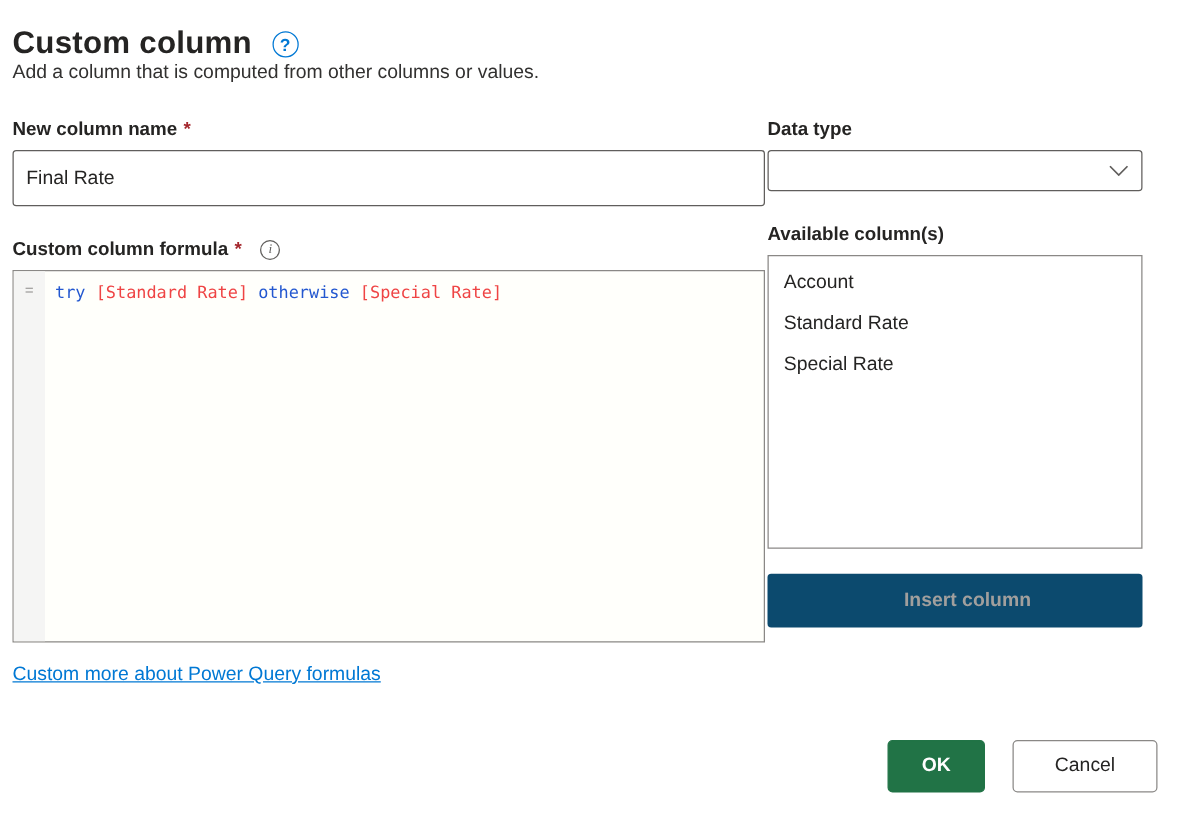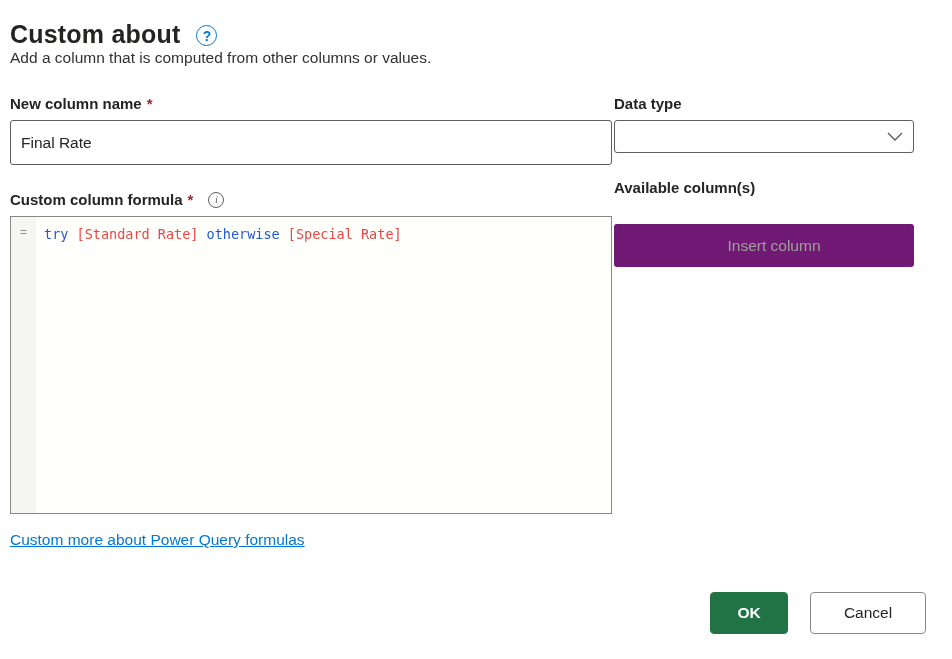--- a/index.html
+++ b/index.html
@@ -97,22 +97,22 @@
   .columns-list{
     height:235px;border:1px solid var(--border-gray);background:#fff;
     padding-top:5px;overflow:auto;
   }
   .col-item{
     font-size:15.5px;color:var(--text);
     padding:7px 12px 8px 12px;cursor:pointer;
   }
   .insert-btn{
     margin-top:20px;width:100%;height:43px;
-    background:#701a75;border:none;border-radius:3px;
-    color:#a19f9d;font-size:15.5px;font-weight:400;
+    background:#0c4a6e;border:none;border-radius:3px;
+    color:#a19f9d;font-size:15.5px;font-weight:700;
     font-family:"Liberation Sans", sans-serif;
     padding-left:20px;
   }
   .footer-buttons{
     position:absolute;top:592px;right:26px;
     display:flex;gap:22px;
   }
   .btn{
     height:42px;border-radius:4px;font-size:15.5px;font-weight:600;
     font-family:"Liberation Sans", sans-serif;cursor:pointer;
@@ -125,21 +125,21 @@
     width:116px;background:#ffffff;color:var(--text);border:1px solid var(--border-gray);
     font-weight:400;
   }
 </style>
 </head>
 <body>
 
 <div class="dialog">
 
   <div class="title-row">
-    <h1>Custom about</h1>
+    <h1>Custom column</h1>
     <span class="help-icon">?</span>
   </div>
 
   <p class="subtitle">Add a column that is computed from other columns or values.</p>
 
   <div class="grid">
 
     <div>
       <div class="label-row">
         <span>New column name</span>
@@ -172,20 +172,25 @@
       <div class="dropdown">
         <span></span>
         <svg width="16" height="9" viewBox="0 0 16 9">
           <polyline points="1,1 8,8 15,1" fill="none" stroke="#605e5c" stroke-width="1.4"></polyline>
         </svg>
       </div>
 
       <div class="label-row section-gap">
         <span>Available column(s)</span>
       </div>
+      <div class="columns-list">
+          <div class="col-item">Account</div>
+          <div class="col-item">Standard Rate</div>
+          <div class="col-item">Special Rate</div>
+        </div>
 
       <button class="insert-btn" disabled="">Insert column</button>
     </div>
   </div>
 
   <div class="footer-buttons">
     <button class="btn btn-ok">OK</button>
     <button class="btn btn-cancel">Cancel</button>
   </div>
 

